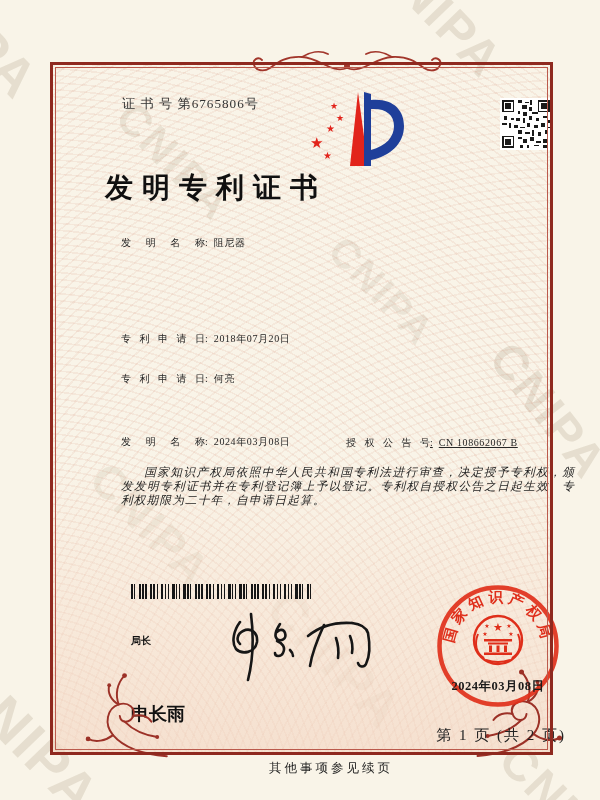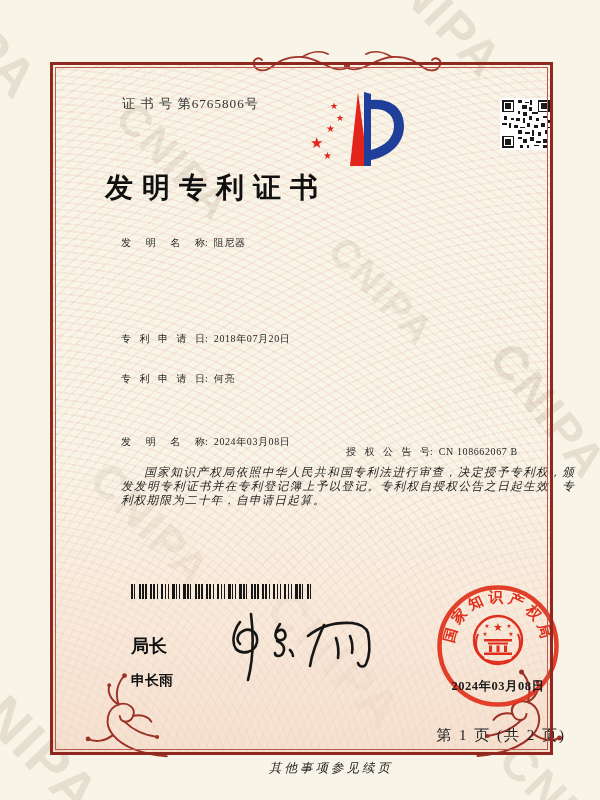--- a/index.html
+++ b/index.html
@@ -32,41 +32,41 @@
   .qr   { left:454px; top:98px; width:52px; height:52px; }
   .title { left:50px; top:169px; width:503px; font-size:28px; font-weight:700;
            letter-spacing:9px; padding-left:9px; box-sizing:border-box; color:#101010; white-space:nowrap; }
 
   
   .row { left:75px; font-size:10px; color:#262626; white-space:nowrap; }
   .flabel { display:inline-block; width:84px; text-align:justify; text-align-last:justify; letter-spacing:0; }
   .colon { margin-right:6px; }
   .fvalue { letter-spacing:.6px; }
   .addr-lines { display:inline-block; vertical-align:top; white-space:normal; width:370px; line-height:16px; }
-  .grant2 { position:absolute; left:225px; top:10px; }
+  .grant2 { position:absolute; left:225px; top:1px;text-decoration:underline; }
 
   
   .body-text { left:75px; top:466px; width:454px; font-size:11.6px; line-height:14px;
                font-style:italic; letter-spacing:1.2px; text-align:justify; color:#1f1f1f; }
   .body-text p { margin:0 0 4px 0; text-indent:2em; }
 
   
   .barcode { left:85px; top:584px; width:180px; height:15px;
      background:repeating-linear-gradient(90deg,#161616 0 1.6px,transparent 1.6px 3.2px,
         #161616 3.2px 4.4px,transparent 4.4px 7.6px,#161616 7.6px 9.9px,transparent 9.9px 11.2px); }
-  .sig-role { left:85px; top:634px; font-family:"Liberation Sans", sans-serif; font-weight:600; font-size:18px; color:#111; }
-  .sig-name { left:85px; top:672px; font-family:"Liberation Sans", sans-serif; font-weight:600; font-size:14px; color:#111; }
+  .sig-role { left:85px; top:634px; font-family:"Liberation Sans", sans-serif; font-weight:600; font-size:10px; color:#111; }
+  .sig-name { left:85px; top:702px; font-family:"Liberation Sans", sans-serif; font-weight:600; font-size:18px; color:#111; }
   .signature { left:178px; top:608px; width:165px; height:75px; }
   .ornament-bl { left:34px;  top:666px; width:92px;  height:96px; }
   .ornament-br { left:426px; top:662px; width:96px;  height:100px; transform:scaleX(-1); }
   .flourish-top { left:190px; top:44px; width:222px; height:36px; }
   .seal { left:384px; top:578px; width:136px; height:136px; }
 
   .page-info { left:50px; top:726px; width:470px; text-align:right; font-size:15px; letter-spacing:2px; color:#222; }
-  .continuation { left:50px; top:760px; width:470px; text-align:center; font-size:12.5px; font-style:italic;
+  .continuation { left:50px; top:760px; width:470px; text-align:center; font-size:12.5px; 
                   letter-spacing:3px; color:#1d1d1d; }
 </style>
 </head>
 <body>
 
 <div class="page">
 
   <div class="wm" style="left:-70px;top:-58px;font-size:54px;">CNIPA</div>
   <div class="wm" style="left:402px;top:-68px;font-size:50px;">CNIPA</div>
   <div class="wm" style="left:142px;top:92px;font-size:44px;color:rgba(186,173,148,.24);">CNIPA</div>

